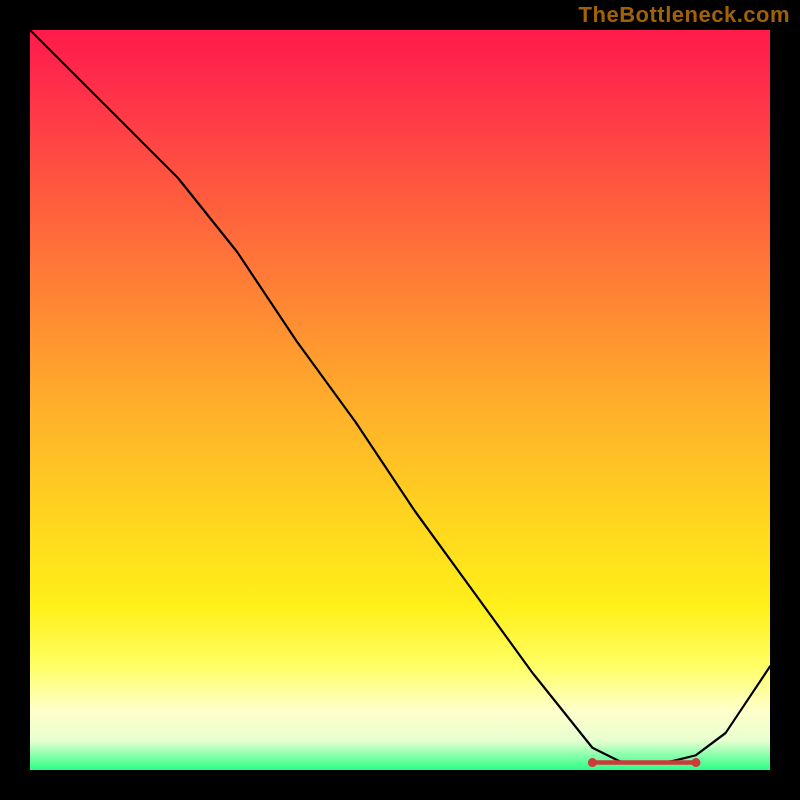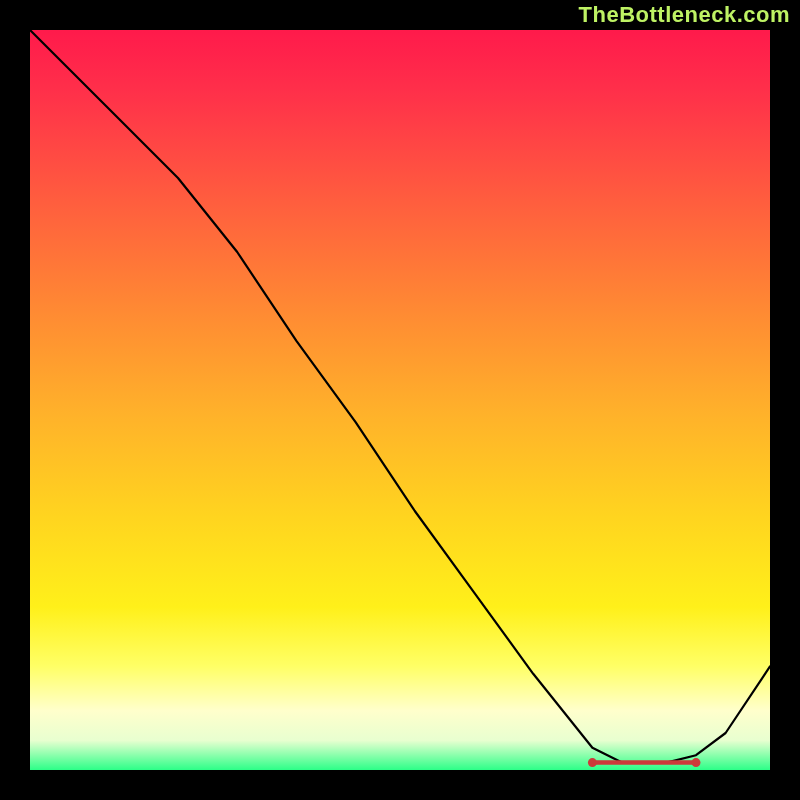--- a/index.html
+++ b/index.html
@@ -14,21 +14,21 @@
   .frame {
     position: relative;
     width: 800px;
     height: 800px;
     background: #000;
   }
   .watermark {
     position: absolute;
     top: 2px;
     right: 10px;
-    color: #bef264;
+    color: #a16207;
     font-size: 22px;
     font-weight: 600;
     letter-spacing: 0.5px;
     user-select: none;
   }
   .plot-area {
     position: absolute;
     left: 30px;
     top: 30px;
     width: 740px;

